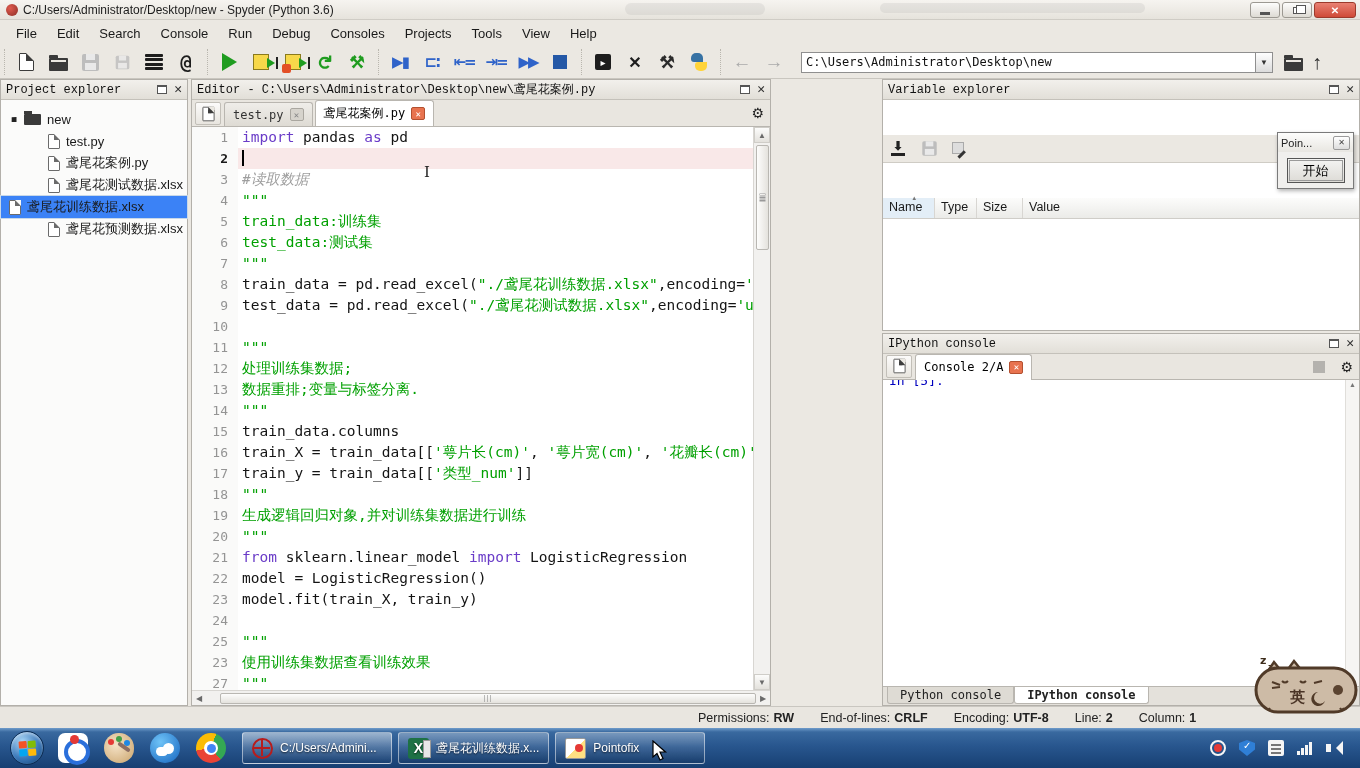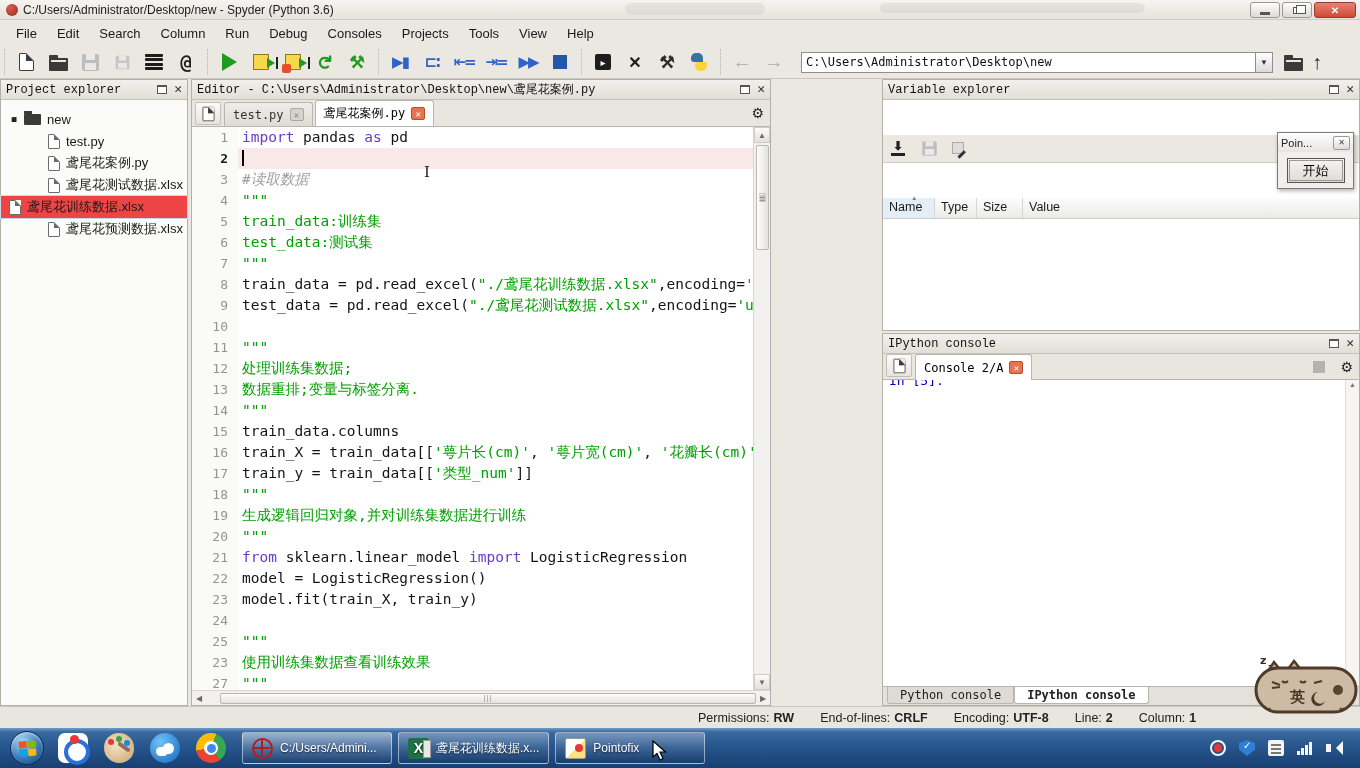--- a/index.html
+++ b/index.html
@@ -73,21 +73,21 @@
   .float-ic { width:10px; height:9px; border:1px solid #555; position:relative; background:#fff; margin-right:7px; }
   .float-ic:before { content:""; position:absolute; left:-1px; top:-1px; right:-1px; height:2px; background:#555; }
   .close-x { font-size:13px; font-weight:bold; color:#333; line-height:10px; }
 
   
   #project-panel { left:0; top:0; width:188px; height:627px; background:#fbfbfa; }
   #project-tree { padding:8px 0 0 0; font-size:13px; color:#1a1a1a; }
   .tree-root { display:flex; align-items:center; height:22px; padding-left:10px; gap:6px; }
   .expander { font-size:9px; color:#222; transform:rotate(45deg); }
   .tree-file { display:flex; align-items:center; height:22px; padding-left:47px; gap:6px; }
-  .tree-file.selected { background:#ef4444; outline:1px solid #c8d8e8;padding-left:8px; }
+  .tree-file.selected { background:#3b82f6; outline:1px solid #c8d8e8;padding-left:8px; }
   .file-page { width:12px; height:15px; background:#fff; border:1px solid #6b6b6b; border-radius:1px; position:relative; flex:none; }
   .file-page:before { content:""; position:absolute; right:-1px; top:-1px; border:3px solid; border-color:#fbfbfa #fbfbfa #6b6b6b #6b6b6b; }
   .tree-folder { width:17px; height:11px; background:#3a3a3a; border-radius:1px; position:relative; flex:none; }
   .tree-folder:before { content:""; position:absolute; left:0; top:-3px; width:8px; height:3px; background:#3a3a3a; }
 
   
   #editor-panel { left:191px; top:0; width:580px; height:627px; display:flex; flex-direction:column; }
   #editor-tabbar { height:27px; background:#e9e6e0; border-bottom:1px solid #b9b6b0; display:flex; align-items:flex-end; padding-left:2px; position:relative; }
   .browse-btn { width:26px; height:23px; display:flex; align-items:center; justify-content:center; border:1px solid #c2bfb8; border-radius:2px; background:linear-gradient(#fcfbfa,#e8e5df); margin:0 3px 1px 1px; }
   .etab { display:flex; align-items:center; gap:6px; height:24px; padding:0 8px; font-family:"DejaVu Sans Mono",monospace; font-size:12px;
@@ -138,21 +138,21 @@
   #var-table-head { height:21px; display:flex; background:linear-gradient(#fcfcfb,#ebebe8); border-bottom:1px solid #cfcdc8; font-size:12.5px; color:#1a1a1a; }
   .vcol { border-right:1px solid #d8d6d2; padding:2px 6px; }
   .vcol.c0 { width:52px; background:#e3eef7; position:relative; }
   .vcol.c0:after { content:"▴"; position:absolute; right:18px; top:-4px; font-size:7px; color:#777; }
   .vcol.c1 { width:42px; }
   .vcol.c2 { width:46px; }
   .vcol.c3 { flex:1; border-right:none; }
   #var-body { flex:1; background:#fff; }
 
   #console-panel { left:882px; top:254px; width:478px; height:373px; display:flex; flex-direction:column; }
-  #console-tabbar { height:26px; background:#e9e6e0; border-bottom:1px solid #b9b6b0; display:flex; align-items:flex-start; padding-left:2px; position:relative; }
+  #console-tabbar { height:26px; background:#e9e6e0; border-bottom:1px solid #b9b6b0; display:flex; align-items:center; padding-left:2px; position:relative; }
   #console-content { flex:1; background:#fff; overflow:hidden; position:relative; display:flex; }
   #console-text { flex:1; overflow:hidden; }
   #console-prompt { font-family:"DejaVu Sans Mono",monospace; font-size:13px; color:var(--console-prompt,#0000bf); margin-top:-7px; padding-left:6px; }
   #console-vscroll { width:14px; background:#f6f5f3; border-left:1px solid #e0deda; display:flex; flex-direction:column; align-items:center; justify-content:space-between; padding:1px 0; font-size:7px; color:#777; }
   #bottom-tabs { height:19px; background:#e4e1db; border-top:1px solid #b9b6b0; display:flex; padding-left:4px; }
   .btab { font-family:"DejaVu Sans Mono",monospace; font-size:12px; color:#222; padding:1px 12px 0; border:1px solid #b9b6b0; border-top:none; border-radius:0 0 3px 3px; background:#dedbd4; height:17px; }
   .btab.active { background:#fff; font-weight:bold; }
   .stop-gray { width:12px; height:12px; background:#b4b2ae; position:absolute; right:34px; top:7px; }
 
   
@@ -236,21 +236,21 @@
           <div class="restore-glyph"></div>
         </div>
       <div class="win-btn close">✕</div>
     </div>
   </div>
 
   <div id="menubar">
       <span class="menu-item">File</span>
       <span class="menu-item">Edit</span>
       <span class="menu-item">Search</span>
-      <span class="menu-item">Column</span>
+      <span class="menu-item">Console</span>
       <span class="menu-item">Run</span>
       <span class="menu-item">Debug</span>
       <span class="menu-item">Consoles</span>
       <span class="menu-item">Projects</span>
       <span class="menu-item">Tools</span>
       <span class="menu-item">View</span>
       <span class="menu-item">Help</span>
     </div>
 
   <div id="toolbar">

